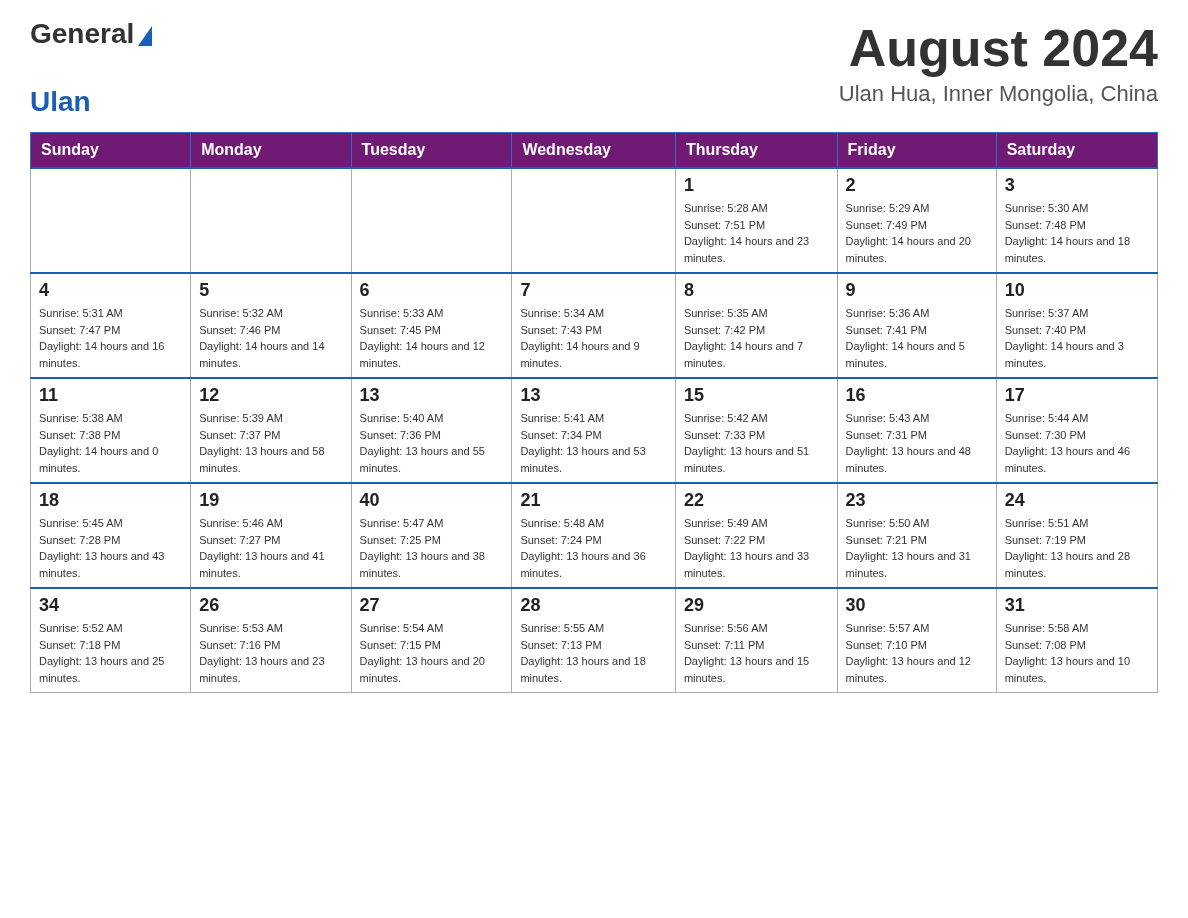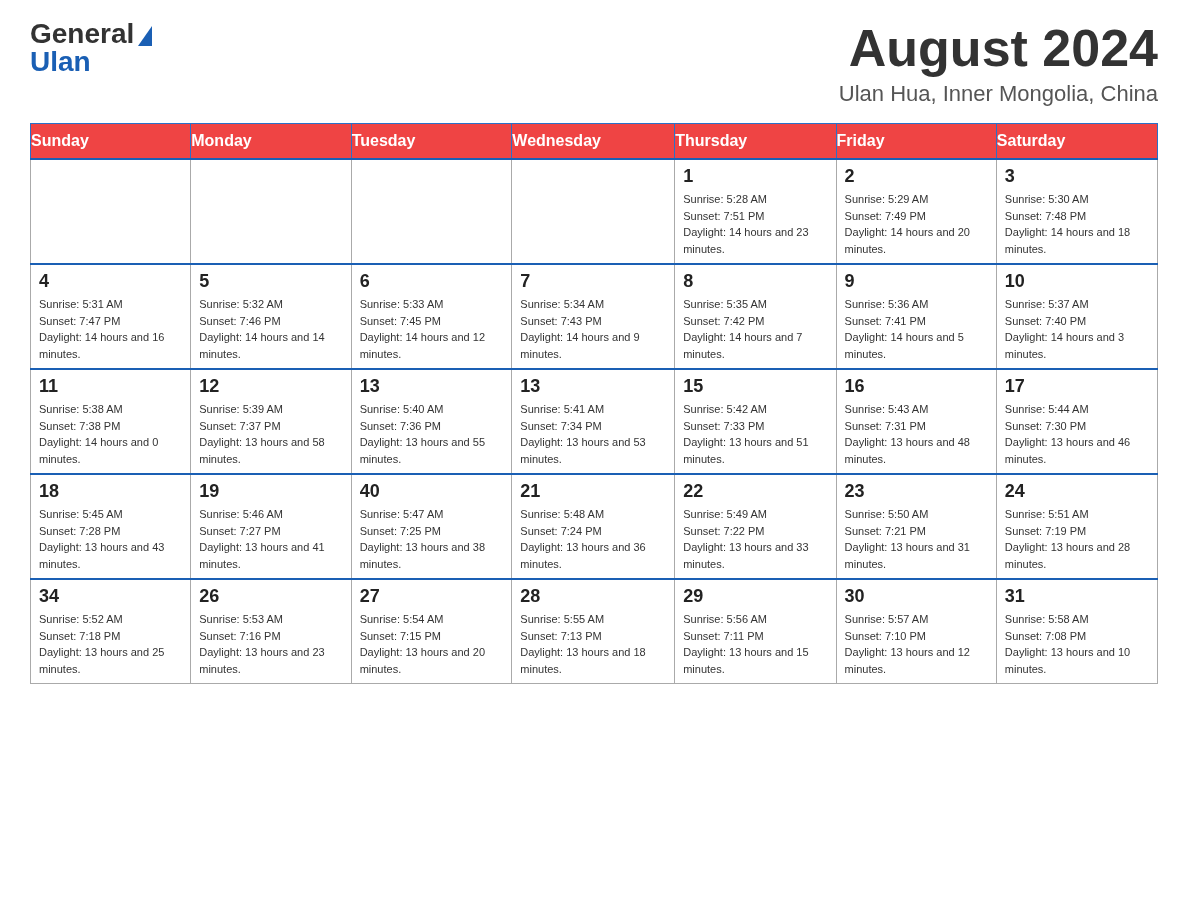--- a/index.html
+++ b/index.html
@@ -14,20 +14,21 @@
     .header-area {
       display: flex;
       justify-content: space-between;
       align-items: flex-start;
       margin-bottom: 16px;
     }
     .logo {
       display: flex;
       flex-direction: column;
       align-items: flex-start;
+      gap: 40px;
     }
     .logo-general {
       font-size: 28px;
       font-weight: bold;
       color: #333;
       line-height: 1;
     }
     .logo-blue {
       font-size: 28px;
       font-weight: bold;
@@ -50,25 +51,25 @@
       color: #555;
       margin-top: 4px;
       margin-left: 39px;
     }
     .calendar {
       width: 100%;
       border-collapse: collapse;
       border: 1px solid #999;
     }
     .calendar th {
-      background-color: #ef4444;
+      background-color: #701a75;
       color: #fff;
       font-size: 16px;
       font-weight: bold;
-      padding: 8px 0;
+      padding: 8px 10px;
       text-align: left;
       border: 1px solid #2a70c8;
     }
     .calendar td {
       border: 1px solid #aaa;
       vertical-align: top;
       padding: 6px 8px;
       width: 170px;
       min-height: 110px;
     }

